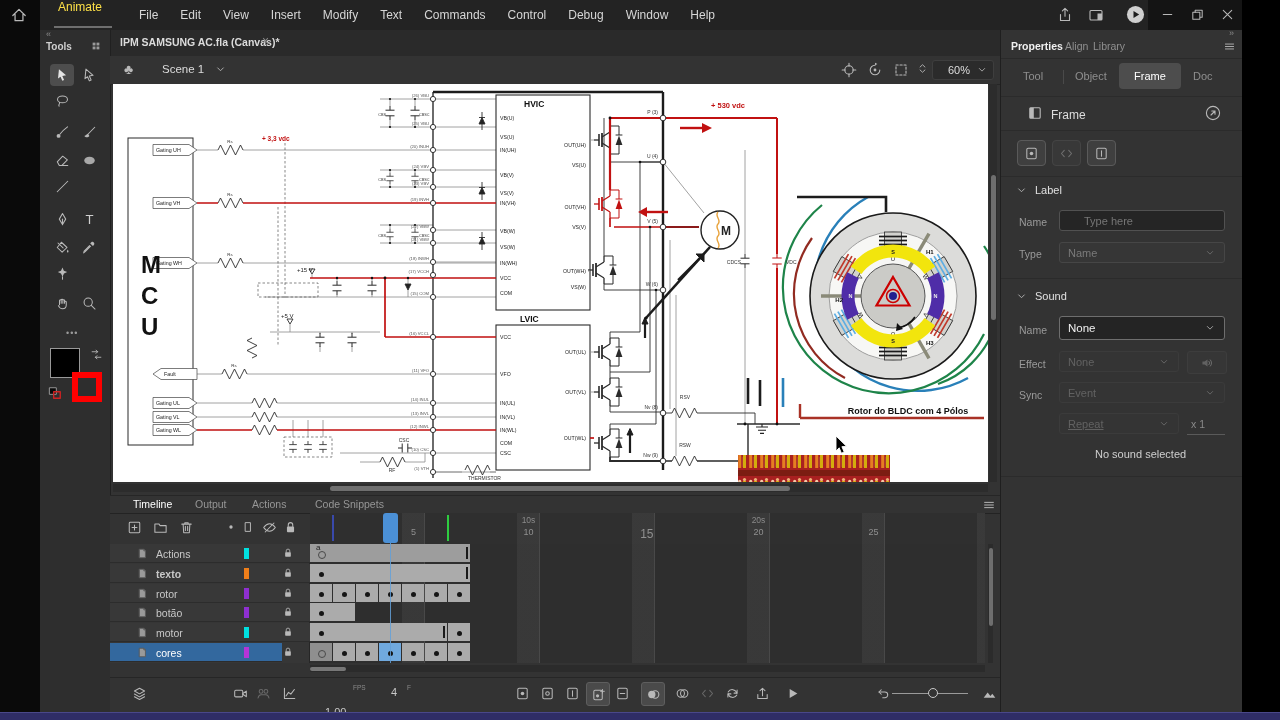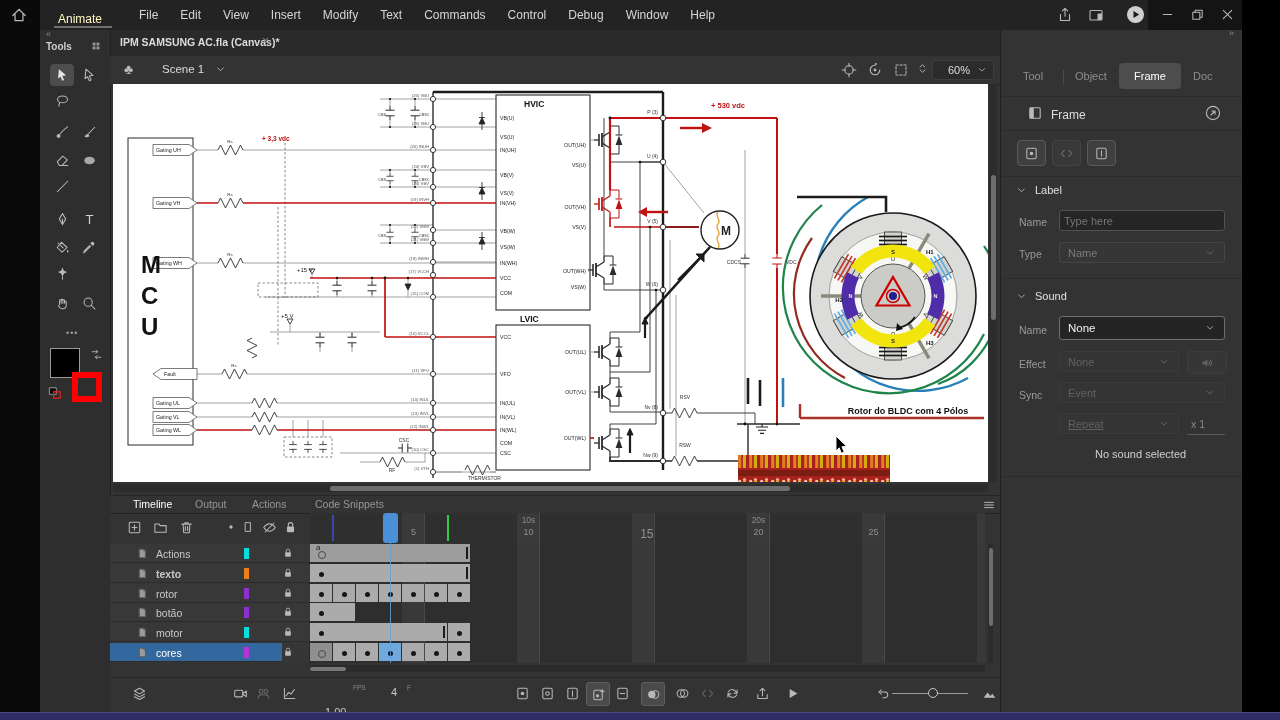--- a/index.html
+++ b/index.html
@@ -2,21 +2,21 @@
 <html><head>
 <meta charset="utf-8">
 <style>
   html,body{margin:0;padding:0;background:#000;}
   .screen{position:relative;width:1280px;height:720px;background:#333;overflow:hidden;
           font-family:"Liberation Sans",sans-serif;color:#ccc;font-size:11px;}
   .abs{position:absolute;}
   .ic svg{display:block;}
   .menu-item{display:inline-block;padding:0 11px;line-height:30px;font-size:12px;color:#d6d6d6;cursor:default;}
   .pill{background:#4d4d4d;border-radius:4px;}
-  .inp{background:#252525;border:1px solid #515151;border-radius:3px;color:#ddd;font-size:11px;padding:0 4px;
+  .inp{background:#252525;border:1px solid #515151;border-radius:3px;color:#ddd;font-size:11px;padding:0 24px;
        font-family:"Liberation Sans",sans-serif;outline:none;box-sizing:border-box;}
   .inp::placeholder{color:#767676;}
   .fsel{background:#363636;border:1px solid #464646;border-radius:3px;display:flex;align-items:center;
         padding:0 8px;justify-content:space-between;box-sizing:border-box;}
   .fsel.bright{background:#242424;border-color:#6e6e6e;}
   .dim{opacity:.45;}
   .seclbl{font-size:10.5px;color:#9a9a9a;}
   .tl-tab{position:absolute;top:0;line-height:17px;font-size:10.5px;color:#969696;}
   .tl-tab.active{color:#fff;}
   .dotk{position:absolute;width:5px;height:5px;border-radius:50%;background:#151515;}
@@ -29,21 +29,21 @@
 <div class="screen">
 
   <div class="abs" style="left:0;top:0;width:40px;height:712px;background:#0a0a0a;"></div>
   <span class="abs ic" id="home-ic" style="left:10px;top:6px;">
       <svg width="18" height="18" viewBox="0 0 16 16" fill="none" stroke="#b9b9b9" stroke-width="1.1" stroke-linecap="round" stroke-linejoin="round">
         <path d="M2.5 8.5L8 3l5.5 5.5M4.5 7.5V13h7V7.5"></path>
       </svg>
     </span>
 
   <div class="abs" style="left:40px;top:0;width:1202px;height:30px;background:#232323;border-bottom:1px solid #1a1a1a;">
-    <span class="abs" style="left:18px;top:12px;font-size:12px;color:#fef9c3;">Animate</span>
+    <span class="abs" style="left:18px;top:0;font-size:12px;color:#fde047;">Animate</span>
     <div class="abs" style="left:14px;top:26px;width:58px;height:2px;background:#6e6e6e;"></div>
     <div class="abs" id="menubar" style="left:88px;top:0;height:30px;white-space:nowrap;"><span class="menu-item">File</span><span class="menu-item">Edit</span><span class="menu-item">View</span><span class="menu-item">Insert</span><span class="menu-item">Modify</span><span class="menu-item">Text</span><span class="menu-item">Commands</span><span class="menu-item">Control</span><span class="menu-item">Debug</span><span class="menu-item">Window</span><span class="menu-item">Help</span></div>
     <span class="abs ic" id="share-ic" style="left:1017px;top:7px;">
         <svg width="16" height="16" viewBox="0 0 16 16" fill="none" stroke="#b9b9b9" stroke-width="1.1" stroke-linecap="round" stroke-linejoin="round">
           <path d="M8 1.8v7.4M5.4 3.8L8 1.4l2.6 2.4M3.5 7.5v6h9v-6"></path>
         </svg>
       </span>
     <span class="abs ic" id="device-ic" style="left:1048px;top:7px;">
         <svg width="16" height="16" viewBox="0 0 16 16" fill="none" stroke="#b9b9b9" stroke-width="1.1" stroke-linecap="round" stroke-linejoin="round">
           <rect x="2" y="3.5" width="12" height="9.5" rx="1"></rect>
@@ -949,20 +949,30 @@
         <div style="left: 818px; top: 10px; width: 10px; height: 10px; border: 1.5px solid rgb(200, 200, 200); border-radius: 50%; background: rgb(51, 51, 51); box-sizing: border-box; position: absolute;"></div>
       </div>
   <span class="tl-tab active" style="left: 23px;">Timeline</span>
       <span class="tl-tab" style="left: 85px;">Output</span>
       <span class="tl-tab" style="left: 142px;">Actions</span>
       <span class="tl-tab" style="left: 205px;">Code Snippets</span>
     </div>
 
   <div class="abs" style="left:1000px;top:30px;width:242px;height:682px;background:#333;border-left:1px solid #1f1f1f;box-sizing:border-box;">
     <span class="abs" style="left:228px;top:-2px;font-size:9px;color:#8a8a8a;">»</span>
+    <div class="abs" style="left:0;top:6px;width:242px;height:22px;border-bottom:1px solid #2a2a2a;">
+      <span class="abs" style="left:10px;top:4px;font-size:10.5px;font-weight:bold;color:#f0f0f0;">Properties</span>
+      <span class="abs" style="left:64px;top:4px;font-size:10.5px;color:#8f8f8f;">Align</span>
+      <span class="abs" style="left:92px;top:4px;font-size:10.5px;color:#8f8f8f;">Library</span>
+      <span class="abs ic" id="propburger-ic" style="left:222px;top:4px;">
+          <svg width="13" height="13" viewBox="0 0 16 16" fill="none" stroke="#b9b9b9" stroke-width="1.1" stroke-linecap="round" stroke-linejoin="round">
+            <path d="M3 5h10M3 8h10M3 11h10"></path>
+          </svg>
+        </span>
+    </div>
 
     <div class="abs" style="left:0;top:32px;width:242px;height:30px;">
       <span class="abs" style="left:22px;top:8px;font-size:11px;color:#8f8f8f;">Tool</span>
       <div class="abs" style="left:62px;top:8px;width:1px;height:14px;background:#4a4a4a;"></div>
       <span class="abs" style="left:74px;top:8px;font-size:11px;color:#8f8f8f;">Object</span>
       <div class="abs pill" style="left:118px;top:1px;width:62px;height:26px;">
         <span style="display:block;text-align:center;line-height:26px;font-size:11px;color:#fff;">Frame</span>
       </div>
       <span class="abs" style="left:192px;top:8px;font-size:11px;color:#8f8f8f;">Doc</span>
     </div>

